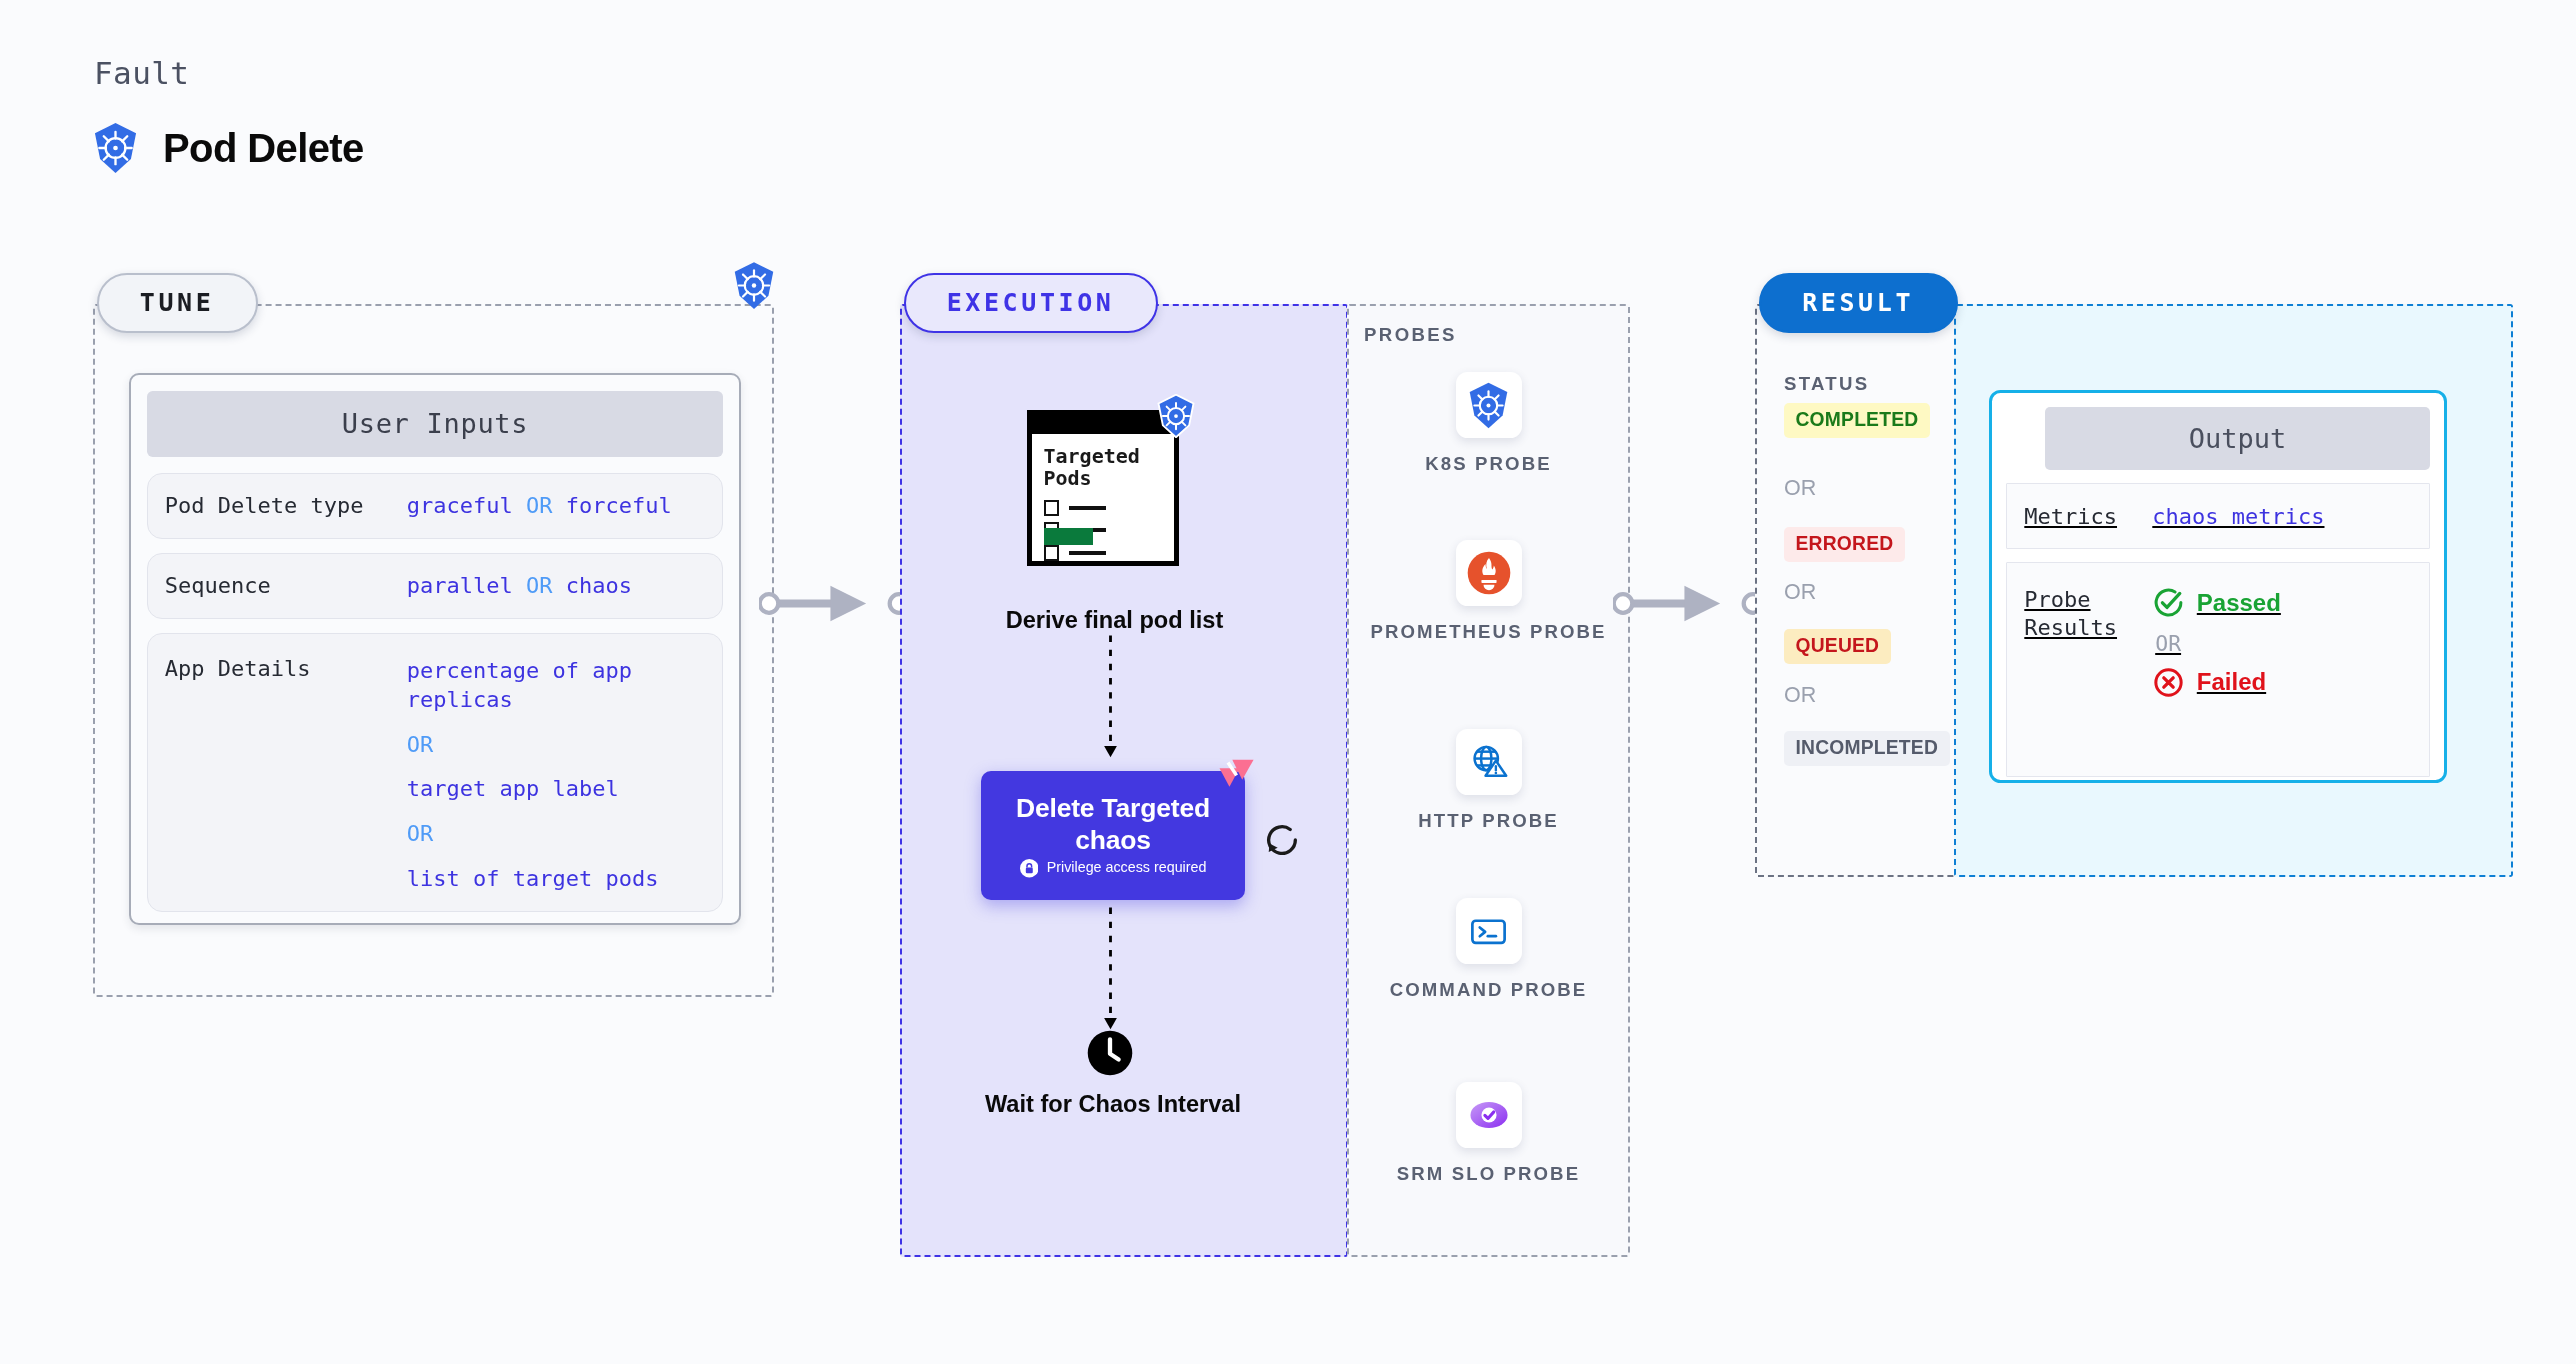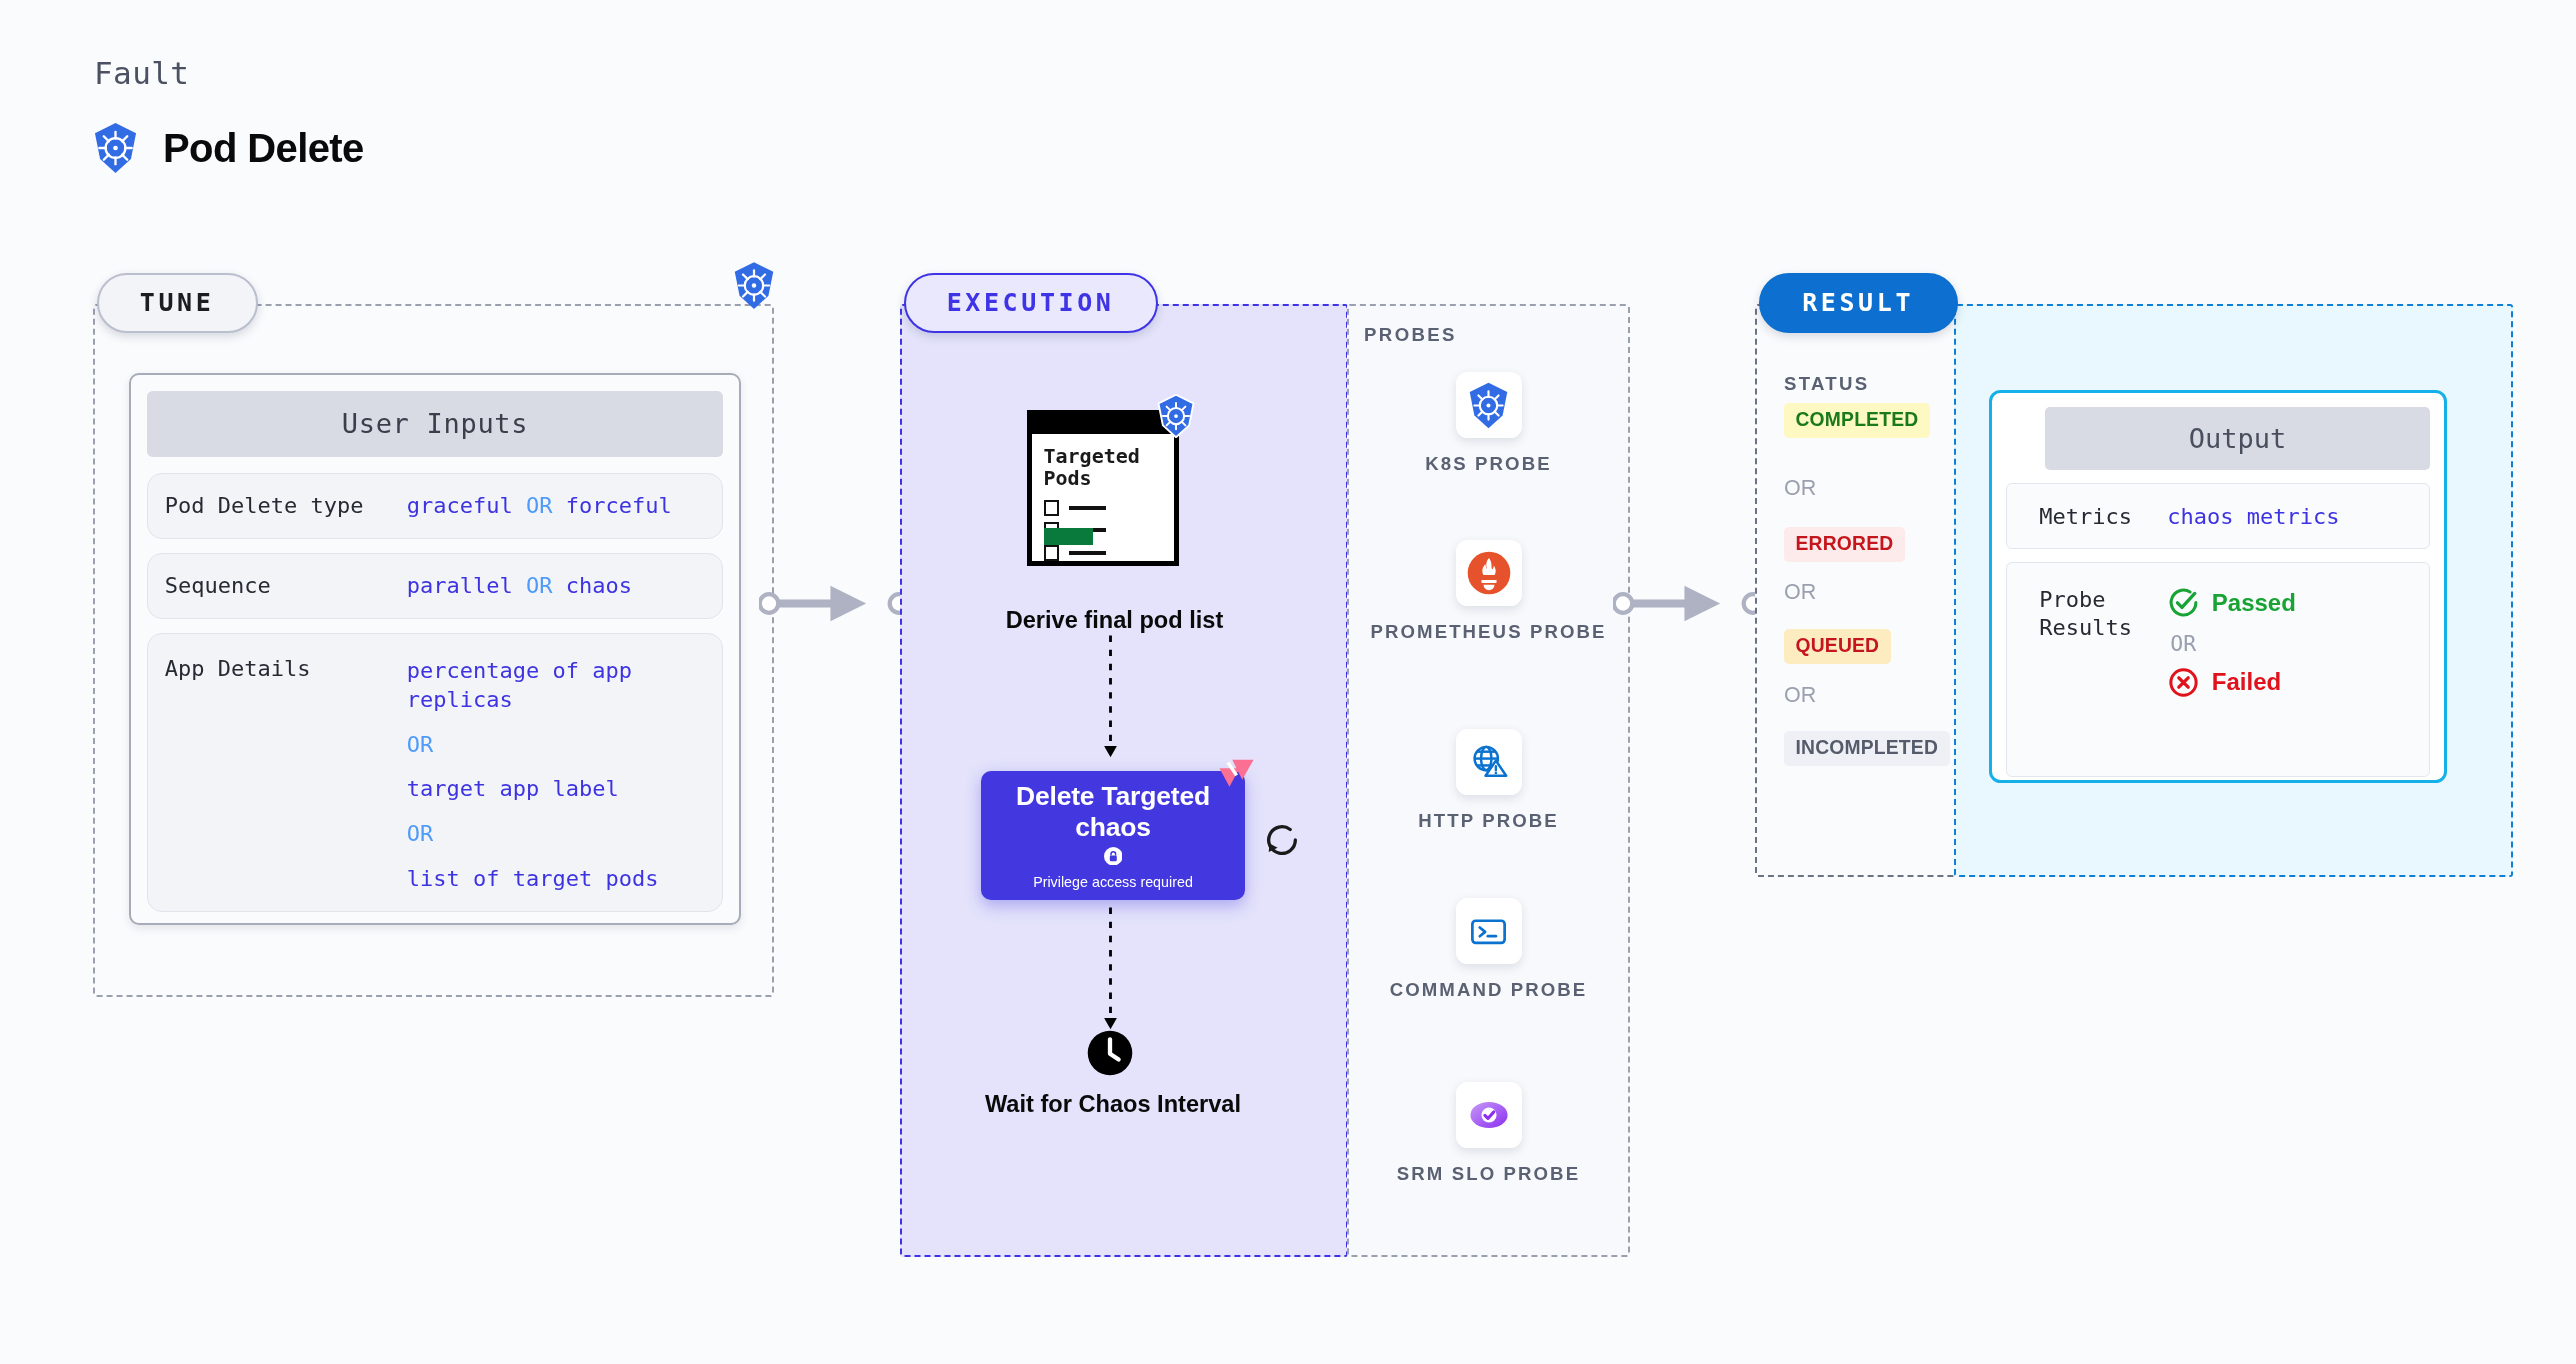--- a/index.html
+++ b/index.html
@@ -135,23 +135,23 @@
     background: #ffffff; border: 3.6px solid #16b0e8; border-radius: 11.5px;
     padding: 14.3px;
   }
   .out-head {
     height: 63px; background: #d8dae4; border-radius: 5px;
     display:flex; align-items:center; justify-content:center;
     font-family: "DejaVu Sans Mono", monospace;
     font-size: 27px; color: #4a4f5e; margin-bottom: 13px; margin-left: 39px;
   }
   .out-row {
-    background: #fafbfd; border: 1.4px solid #e4e6ee; border-radius: 6px;
-    display: flex; align-items: center; padding: 0 32px;
-    font-family: "DejaVu Sans Mono", monospace; font-size: 22px;
+    background: #fafbfd; border: 1.4px solid #e4e6ee; border-radius: 1px;
+    display: flex; align-items: center; padding: 0 17px;
+    font-family: "DejaVu Sans Mono", monospace; font-size: 22px; text-decoration: underline;
   }
   .out-row .k { color: #262a33; width: 128px; flex: none; line-height: 1.25;}
   .out-row-1 { height: 66px; margin-bottom: 13px; }
   .out-row-2 { height: 215px; align-items: flex-start; padding-top: 23px; }
   .pr-item { display: flex; align-items: center; gap: 11.5px; }
   .pr-text { font-family: "Liberation Sans", sans-serif; font-weight: 700; font-size: 24px; }
 
   
   .doc-wrap { position: absolute; left: 1027px; top: 410px; }
   .doc {
@@ -179,21 +179,21 @@
     position: absolute; left: 981px; top: 771px;
     width: 264px; height: 129px;
     background: #4338e0; border-radius: 10px;
     display: flex; flex-direction: column; align-items: center; justify-content: center;
     box-shadow: 0 5.7px 15.8px rgba(67,56,224,.35);
   }
   .delete-node .dn-title {
     color: #ffffff; font-weight: 700; font-size: 26.5px; line-height: 1.18;
     text-align: center; letter-spacing: -0.2px;
   }
-  .dn-sub { display: flex; align-items: center; gap: 8.6px; margin-top: 3px; flex-direction: column; }
+  .dn-sub { display: flex; align-items: flex-start; gap: 8.6px; margin-top: 3px; }
   .dn-sub span { color: #ffffff; font-size: 14.3px; }
   .chaos-mark { position: absolute; right: -10px; top: -13px; }
   .retry-icon { position: absolute; left: 1262px; top: 820px; }
 
   
   .probe { position: absolute; width: 283px; text-align: center; left: 1347px; }
   .probe-tile {
     width: 66px; height: 66px; margin: 0 auto;
     background: #ffffff; border-radius: 11.5px;
     display: flex; align-items: center; justify-content: center;

